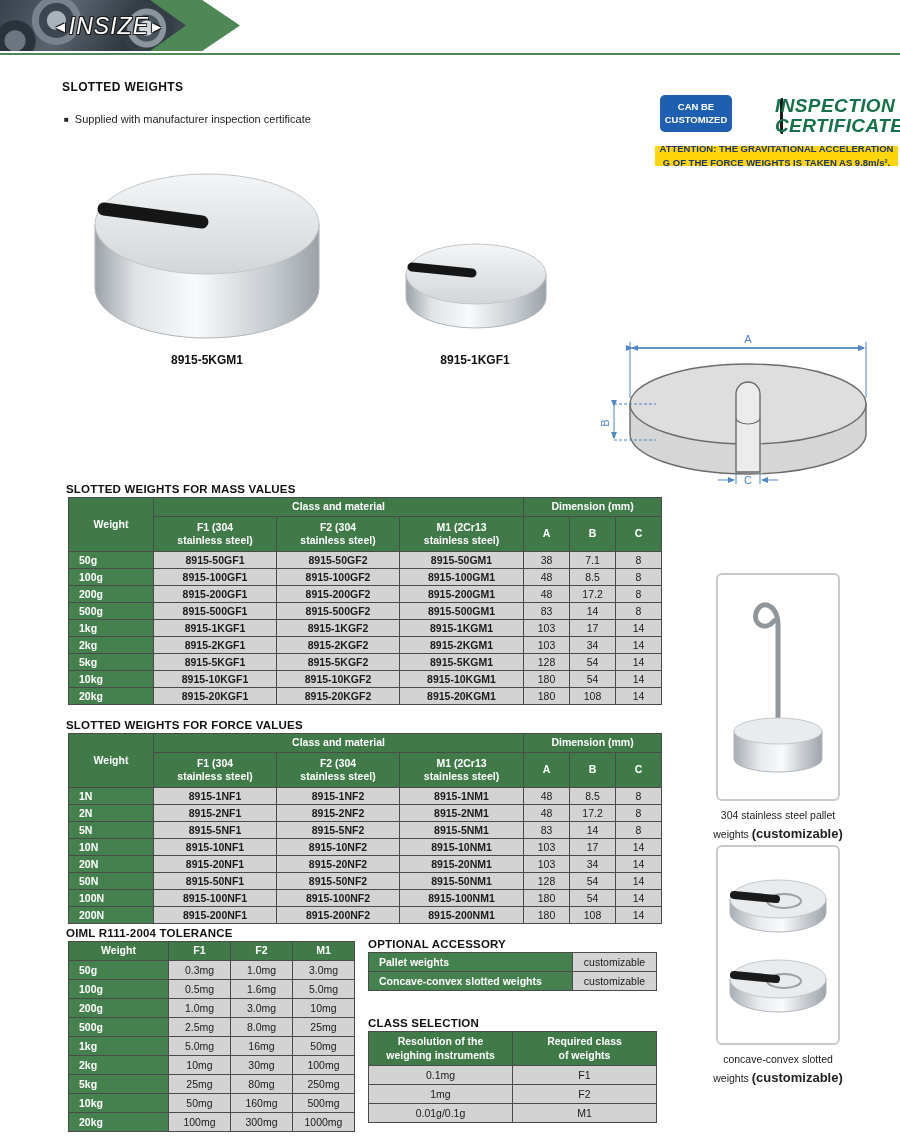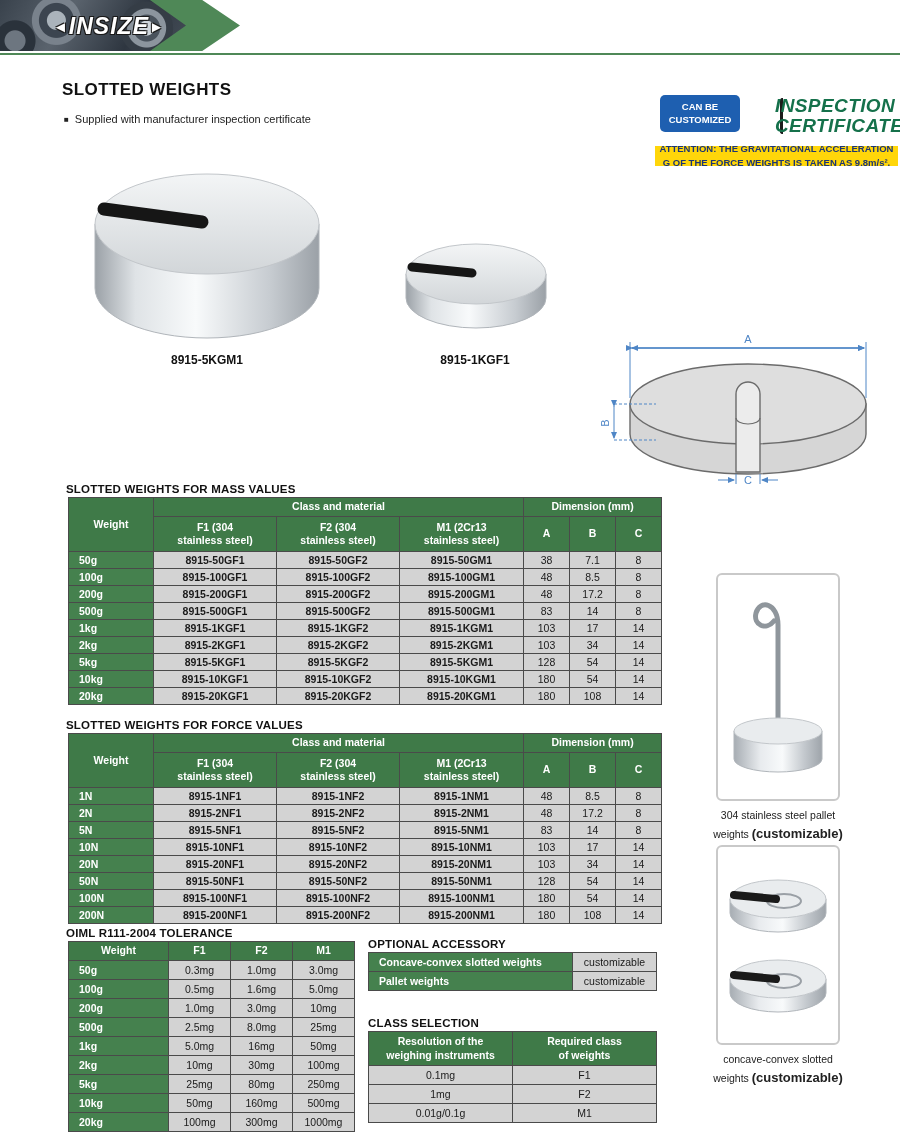--- a/index.html
+++ b/index.html
@@ -11,32 +11,32 @@
   .hdr-photo { position:absolute; left:0; top:0; width:188px; height:51px;
     background:
       radial-gradient(circle at 78% 55%, #cfd6dc 0 7px, #49525c 8px 13px, #8c959e 14px 19px, #353d46 20px 26px, transparent 27px),
       radial-gradient(circle at 30% 40%, #aab3bb 0 9px, #3c4550 10px 17px, #79828c 18px 24px, transparent 25px),
       radial-gradient(circle at 8% 80%, #6d7680 0 10px, #2a323b 11px 20px, transparent 21px),
       linear-gradient(120deg,#39424c 0%, #5a636d 35%, #2e3640 70%, #454e58 100%);
   }
   .hdr-arrow { position:absolute; left:150px; top:0; width:90px; height:51px; background:#4f8857;
     clip-path:polygon(0 0, 58% 0, 100% 50%, 58% 100%, 0 100%, 40% 50%); }
   .hdr-line { position:absolute; left:0; top:53px; width:900px; height:2px; background:#4f8857; }
-  .logo { position:absolute; left:53px; top:13px; color:#fff; font-weight:bold; font-style:italic;
+  .logo { position:absolute; left:53px; top:13px; color:#fff; font-weight:normal; font-style:italic;
     font-size:23px; letter-spacing:1px; white-space:nowrap;
     text-shadow:1px 1px 0 #1a1a1a, -1px 1px 0 #1a1a1a, 1px -1px 0 #1a1a1a, -1px -1px 0 #1a1a1a; }
   .logo .arr { font-size:15px; font-style:normal; position:relative; top:-2px; }
 
   
-  .page-title { position:absolute; left:62px; top:80px; font-size:17px; font-weight:bold; letter-spacing:.4px; color:#111; }
+  .page-title { position:absolute; left:62px; top:80px; font-size:12px; font-weight:bold; letter-spacing:.4px; color:#111; }
   .bullet { position:absolute; left:64px; top:113px; font-size:11px; color:#222; }
   .bullet .sq { font-size:8px; position:relative; top:-1px; margin-right:6px; }
 
   
-  .badge-blue { position:absolute; left:660px; top:95px; width:80px; height:37px; background:#1e5fb0;
+  .badge-blue { position:absolute; left:660px; top:95px; width:72px; height:37px; background:#1e5fb0;
     border-radius:5px; color:#fff; font-size:9.5px; font-weight:bold; text-align:center;
     display:flex; flex-direction:column; justify-content:center; line-height:1.3; }
   .insp { position:absolute; left:780px; top:96px; width:118px; height:40px; display:flex; align-items:center; }
   .insp-bracket { width:20px; height:36px; border:3px solid #1c1c1c; border-right:none;
     border-radius:8px 0 0 8px; margin-right:-8px; }
   .insp-text { color:#15714b; font-style:italic; font-weight:bold; font-size:19px; line-height:1.05; letter-spacing:.4px; }
   .attention { position:absolute; left:655px; top:146px; width:243px; height:20px; background:#ffd60a;
     color:#1b3576; font-size:9.5px; font-weight:bold; text-align:center;
     display:flex; flex-direction:column; justify-content:center; line-height:1.45; }
 
@@ -455,25 +455,25 @@
 </table>
 
 <div class="sec-title" style="left:368px; top:938px;">OPTIONAL ACCESSORY</div>
 <table class="spec green-first" id="acc-table" style="left:368px; top:952px; width:288px;">
   <colgroup>
       <col style="width:204px">
       <col style="width:84px">
     </colgroup>
   <tbody>
       <tr>
+        <td>Pallet weights</td>
+        <td>customizable</td>
+      </tr>
+      <tr>
         <td>Concave-convex slotted weights</td>
-        <td>customizable</td>
-      </tr>
-      <tr>
-        <td>Pallet weights</td>
         <td>customizable</td>
       </tr>
     </tbody>
 </table>
 
 <div class="sec-title" style="left:368px; top:1017px;">CLASS SELECTION</div>
 <table class="spec" id="class-table" style="left:368px; top:1031px; width:288px;">
   <colgroup>
       <col style="width:144px">
       <col style="width:144px">

